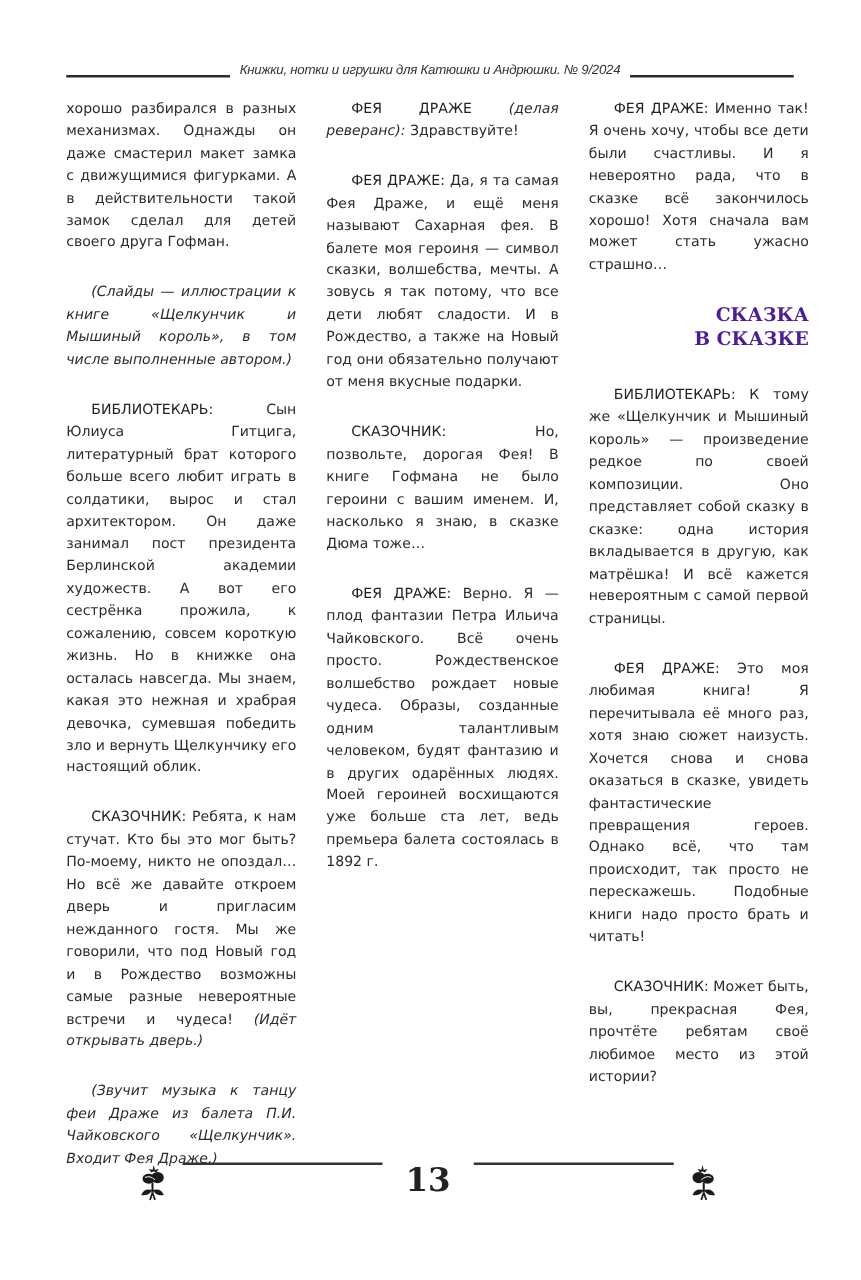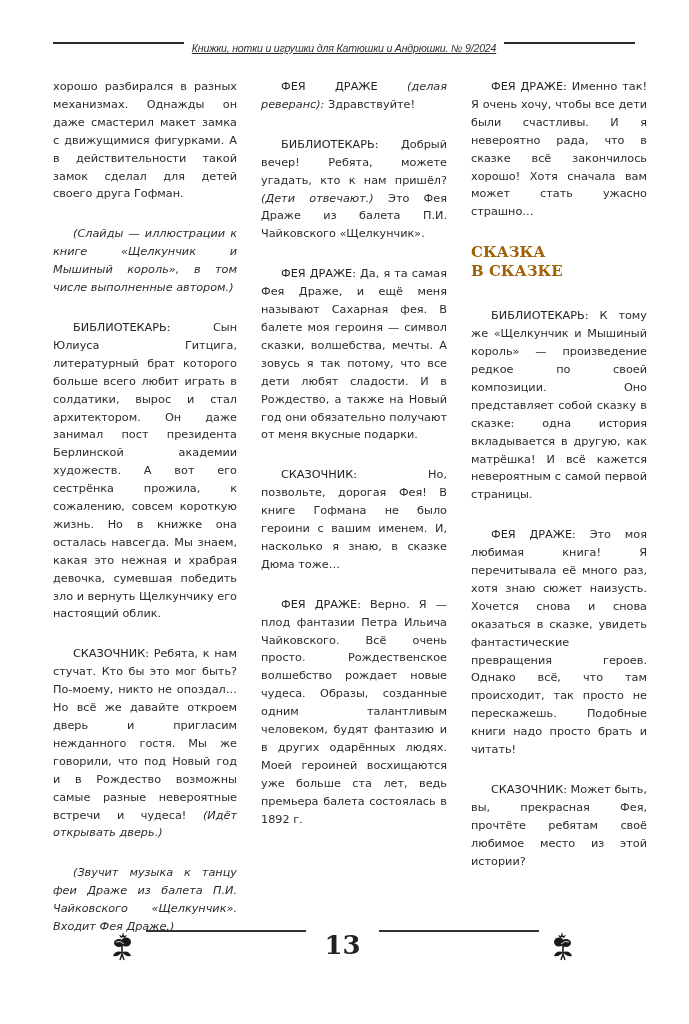--- a/index.html
+++ b/index.html
@@ -2,21 +2,21 @@
 <html><head>
 <meta charset="utf-8">
 <style>
   html, body { margin: 0; padding: 0; }
   body {
     width: 689px; height: 1024px; background: #ffffff; position: relative; overflow: hidden;
     font-family: "DejaVu Sans", sans-serif; color: #2b2b2b;
   }
   .header {
     position: absolute; top: 42px; left: 53px; width: 582px; height: 20px;
-    display: flex; align-items: flex-start; text-decoration: underline;
+    display: flex; align-items: flex-end;
   }
   .header .rule { flex: 1; height: 2px; background: #2b2b2b; }
   .header .title {
     font-family: "Liberation Sans", sans-serif; font-style: italic; font-size: 10.6px;
     color: #333; padding: 0 8px; letter-spacing: -0.2px; white-space: nowrap;
   }
   .columns {
     position: absolute; top: 78px; left: 53px; width: 594px;
     display: flex; justify-content: space-between;
   }
@@ -26,22 +26,22 @@
   p {
     margin: 0 0 22px 0; font-size: 11.25px; line-height: 17.9px; text-align: justify;
     text-indent: 0; hyphens: auto;
   }
   p.first { text-indent: 0; }
   p.ind { text-indent: 20px; }
   p .sp { font-weight: normal; color: #222; }
   p .it { font-style: italic; }
   p.stage { font-style: italic; }
   .heading {
-    font-family: "DejaVu Serif", serif; font-weight: bold; font-size: 15px; text-align: left;
-    line-height: 19px; margin: 22px 0 26px 0; color: #a16207;
+    font-family: "DejaVu Serif", serif; font-weight: bold; font-size: 15px; text-align: right;
+    line-height: 19px; margin: 22px 0 26px 0; color: #4c1d95;
   }
   .footer {
     position: absolute; top: 930px; left: 110px; width: 465px; height: 34px;
     display: flex; 
   }
   .footer .rule { flex: 1; height: 2px; background: #333; margin: 0 12px; }
   .footer .pg {
     font-family: "DejaVu Serif", serif; font-weight: bold; font-size: 26px; color: #222; padding: 0 6px;
   }
   .orn { width: 24px; height: 32px; display: block; }
@@ -60,21 +60,20 @@
   <div class="col">
     <p class="first">хорошо разбирался в разных механизмах. Однажды он даже смастерил макет замка с движущимися фигурками. А в действительности такой замок сделал для детей своего друга Гофман.</p>
     <p class="ind stage">(Слайды — иллюстрации к книге «Щелкунчик и Мышиный король», в том числе выполненные автором.)</p>
     <p class="ind"><span class="sp">БИБЛИОТЕКАРЬ:</span><span> Сын Юлиуса Гитцига, литературный брат которого больше всего любит играть в солдатики, вырос и стал архитектором. Он даже занимал пост президента Берлинской академии художеств. А вот его сестрёнка прожила, к сожалению, совсем короткую жизнь. Но в книжке она осталась навсегда. Мы знаем, какая это нежная и храбрая девочка, сумевшая победить зло и вернуть Щелкунчику его настоящий облик.</span></p>
     <p class="ind"><span class="sp">СКАЗОЧНИК:</span><span> Ребята, к нам стучат. Кто бы это мог быть? По-моему, никто не опоздал… Но всё же давайте откроем дверь и пригласим нежданного гостя. Мы же говорили, что под Новый год и в Рождество возможны самые разные невероятные встречи и чудеса! </span><span class="it">(Идёт открывать дверь.)</span></p>
     <p class="ind stage">(Звучит музыка к танцу феи Драже из балета П.И. Чайковского «Щелкунчик». Входит Фея Драже.)</p>
   </div>
 
   <div class="col mid">
     <p class="ind"><span class="sp">ФЕЯ ДРАЖЕ</span><span class="it"> (делая реверанс):</span><span> Здравствуйте!</span></p>
-    <p class="ind"><span class="sp">БИБЛИОТЕКАРЬ:</span><span> Добрый вечер! Ребята, можете угадать, кто к нам пришёл? </span><span class="it">(Дети отвечают.)</span><span> Это Фея Драже из балета П.И. Чайковского «Щелкунчик».</span></p>
     <p class="ind"><span class="sp">ФЕЯ ДРАЖЕ:</span><span> Да, я та самая Фея Драже, и ещё меня называют Сахарная фея. В балете моя героиня — символ сказки, волшебства, мечты. А зовусь я так потому, что все дети любят сладости. И в Рождество, а также на Новый год они обязательно получают от меня вкусные подарки.</span></p>
     <p class="ind"><span class="sp">СКАЗОЧНИК:</span><span> Но, позвольте, дорогая Фея! В книге Гофмана не было героини с вашим именем. И, насколько я знаю, в сказке Дюма тоже…</span></p>
     <p class="ind"><span class="sp">ФЕЯ ДРАЖЕ:</span><span> Верно. Я — плод фантазии Петра Ильича Чайковского. Всё очень просто. Рождественское волшебство рождает новые чудеса. Образы, созданные одним талантливым человеком, будят фантазию и в других одарённых людях. Моей героиней восхищаются уже больше ста лет, ведь премьера балета состоялась в 1892 г.</span></p>
   </div>
 
   <div class="col right">
     <p class="ind"><span class="sp">ФЕЯ ДРАЖЕ:</span><span> Именно так! Я очень хочу, чтобы все дети были счастливы. И я невероятно рада, что в сказке всё закончилось хорошо! Хотя сначала вам может стать ужасно страшно…</span></p>
     <div class="heading">
       <div>СКАЗКА</div>
       <div>В СКАЗКЕ</div>

